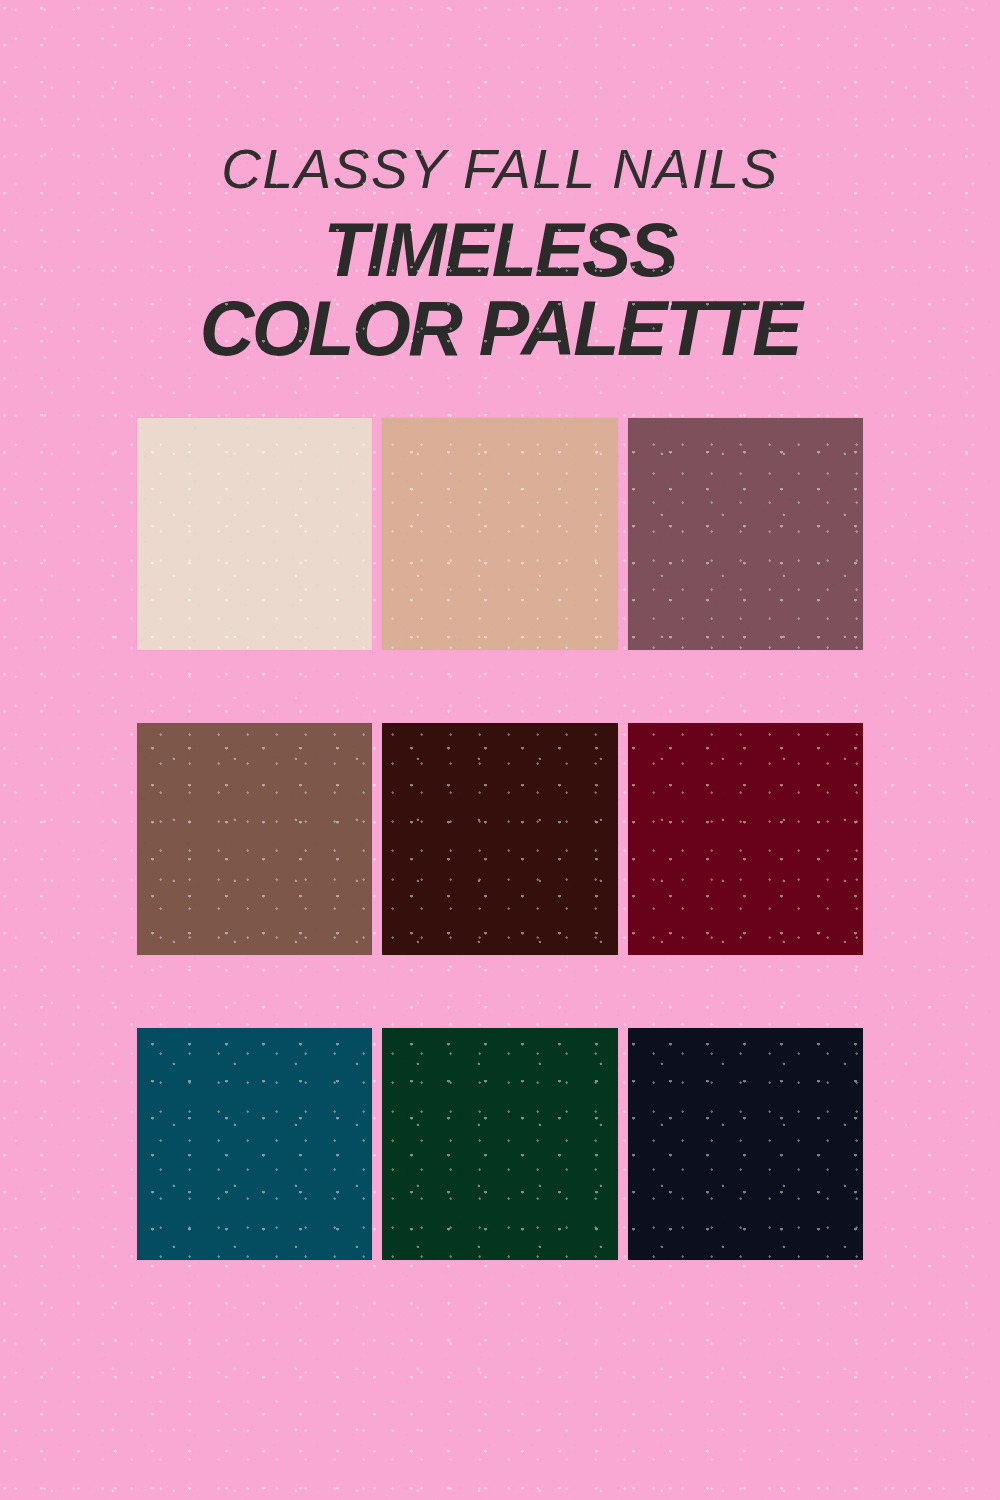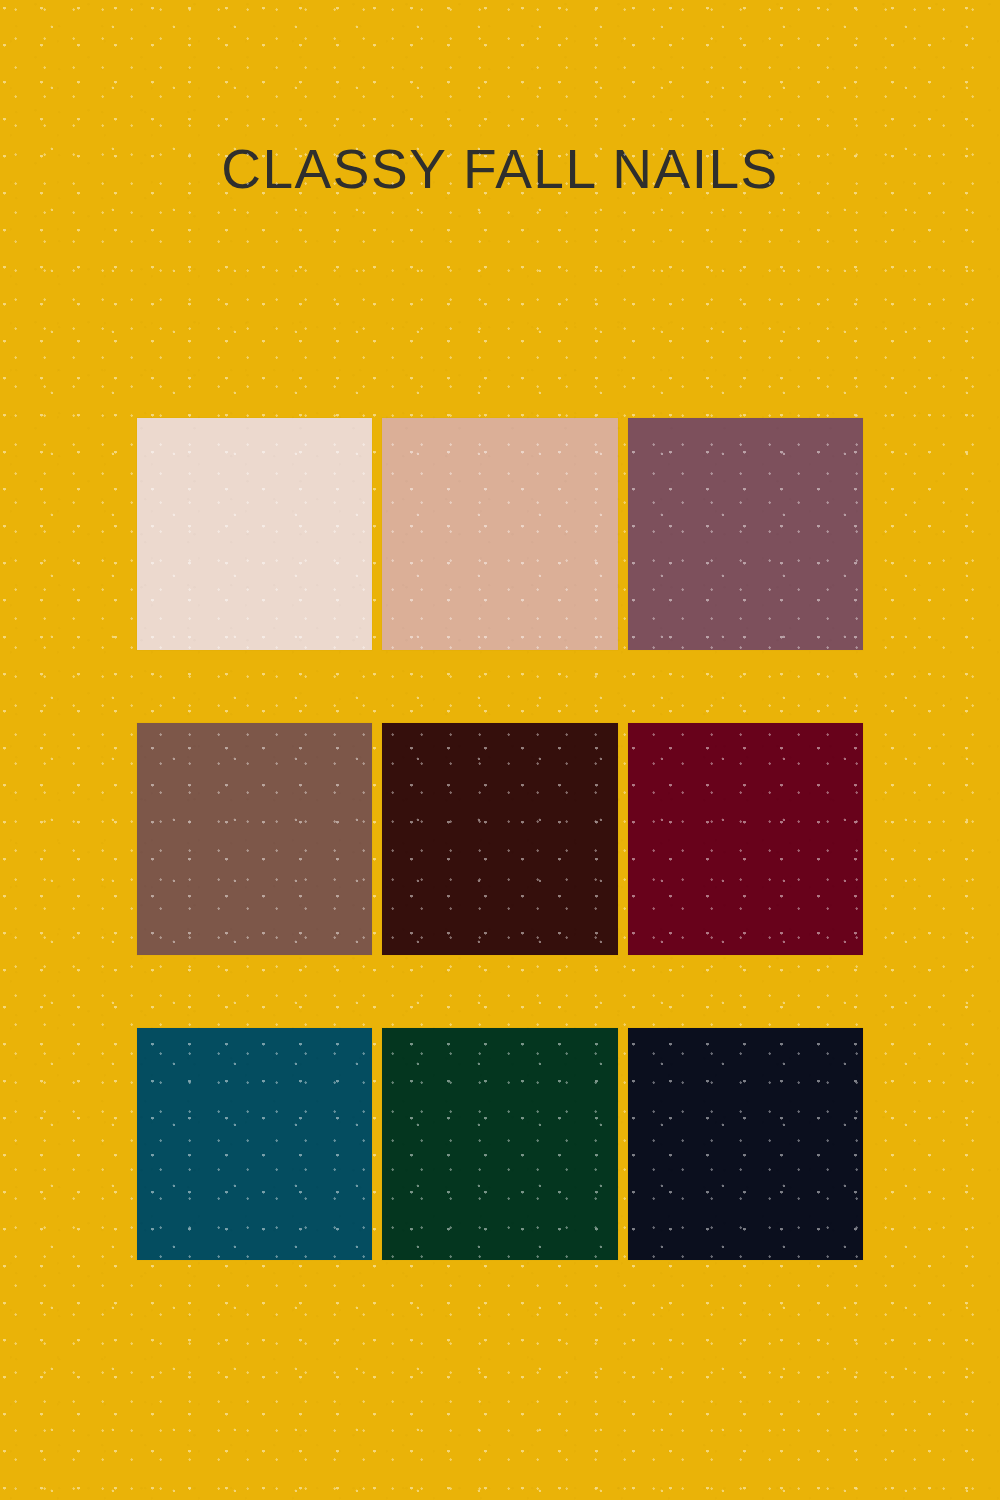--- a/index.html
+++ b/index.html
@@ -126,24 +126,28 @@
   .logo-fancy {
     font-family: "Liberation Serif", serif;
     font-size: 60px;
     fill: #171717;
     letter-spacing: 1px;
   }
 </style>
 </head>
 <body style="background-color: rgb(242, 239, 233);">
 
-<div class="pin" style="background-color: #eab308;">
+<div class="pin" style="background-color: #f9a8d4; font-style: italic;">
 
   <div class="headings">
     <span class="eyebrow">CLASSY FALL NAILS</span>
+    <div class="title-block">
+      <span class="title-line" style="color: rgb(43, 43, 41);">TIMELESS</span>
+      <span class="title-line second" style="color: rgb(43, 43, 41);">COLOR PALETTE</span>
+    </div>
   </div>
 
   <div class="swatch-grid">
     <div class="swatch" style="background-color: rgb(236, 217, 206);"></div>
     <div class="swatch" style="background-color: rgb(219, 175, 151);"></div>
     <div class="swatch" style="background-color: rgb(125, 80, 92);"></div>
 
     <div class="swatch" style="background-color: rgb(125, 87, 73);"></div>
     <div class="swatch" style="background-color: rgb(53, 15, 12);"></div>
     <div class="swatch" style="background-color: rgb(104, 2, 27);"></div>

